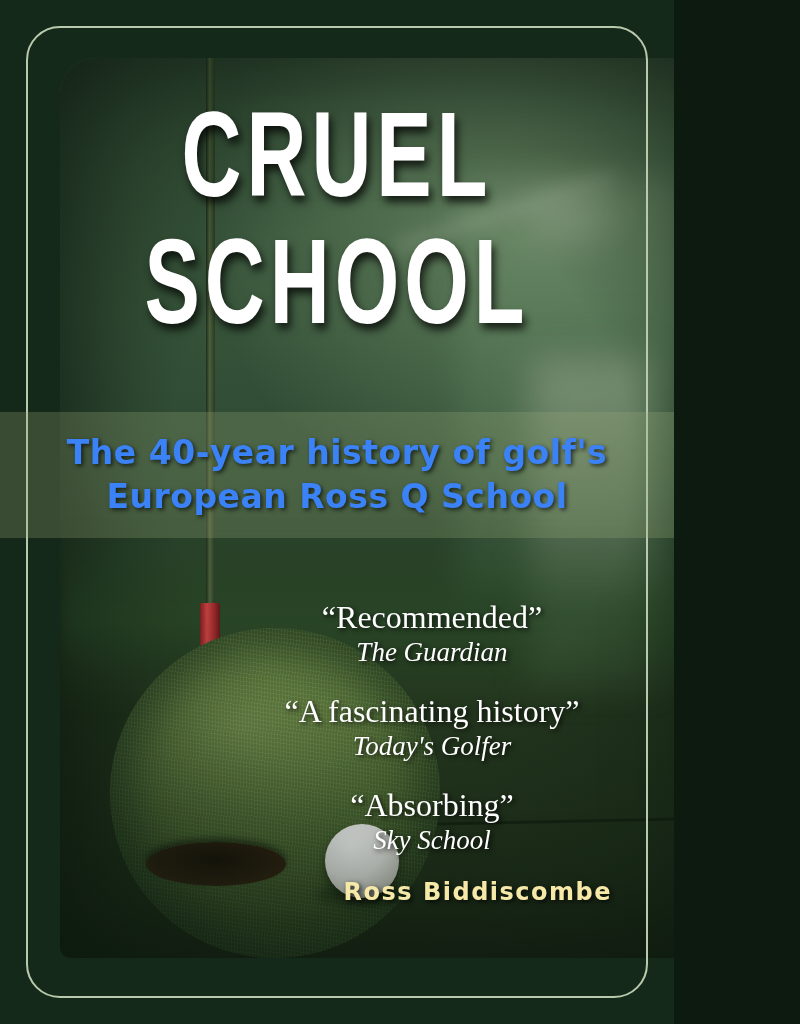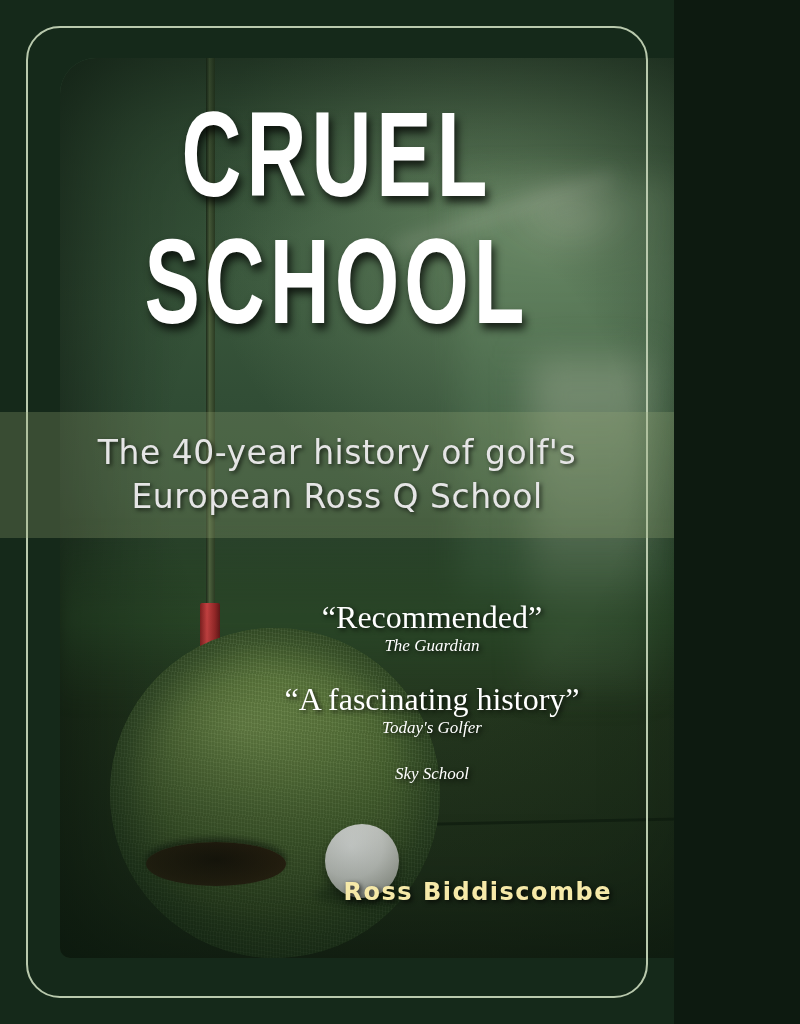--- a/index.html
+++ b/index.html
@@ -245,23 +245,23 @@
     height: 126px;
     background: rgba(150,170,120,0.28);
     z-index: 7;
     display: flex;
     flex-direction: column;
     align-items: center;
     justify-content: center;
   }
   .subtitle {
     font-family: "DejaVu Sans", sans-serif;
-    font-weight: normal;
+    font-weight: bold;
     font-size: 33px;
-    color: #e5e5e5;
+    color: #3b82f6;
     letter-spacing: 0.5px;
     line-height: 1.32;
     text-align: left;
     text-shadow: 2px 2px 4px rgba(0,0,0,0.65);
   }
 
   
   .reviews {
     position: absolute;
     right: 92px;
@@ -276,21 +276,21 @@
     margin-bottom: 26px;
   }
   .review .quote {
     font-family: "Liberation Serif", serif;
     font-size: 32px;
     line-height: 1.12;
   }
   .review .source {
     font-family: "Liberation Serif", serif;
     font-style: italic;
-    font-size: 17px;
+    font-size: 27px;
     line-height: 1.2;
   }
 
   .author {
     position: absolute;
     right: 62px;
     top: 878px;
     z-index: 8;
     font-family: "DejaVu Sans", sans-serif;
     font-weight: bold;
@@ -344,18 +344,19 @@
   <div class="reviews">
     <div class="review">
       <div class="quote">“Recommended”</div>
       <div class="source">The Guardian</div>
     </div>
     <div class="review">
       <div class="quote">“A fascinating history”</div>
       <div class="source">Today's Golfer</div>
     </div>
     <div class="review">
+      <div class="quote">“Absorbing”</div>
       <div class="source">Sky School</div>
     </div>
   </div>
 
   <div class="author">Ross Biddiscombe</div>
 </div>
 
 </body></html>

